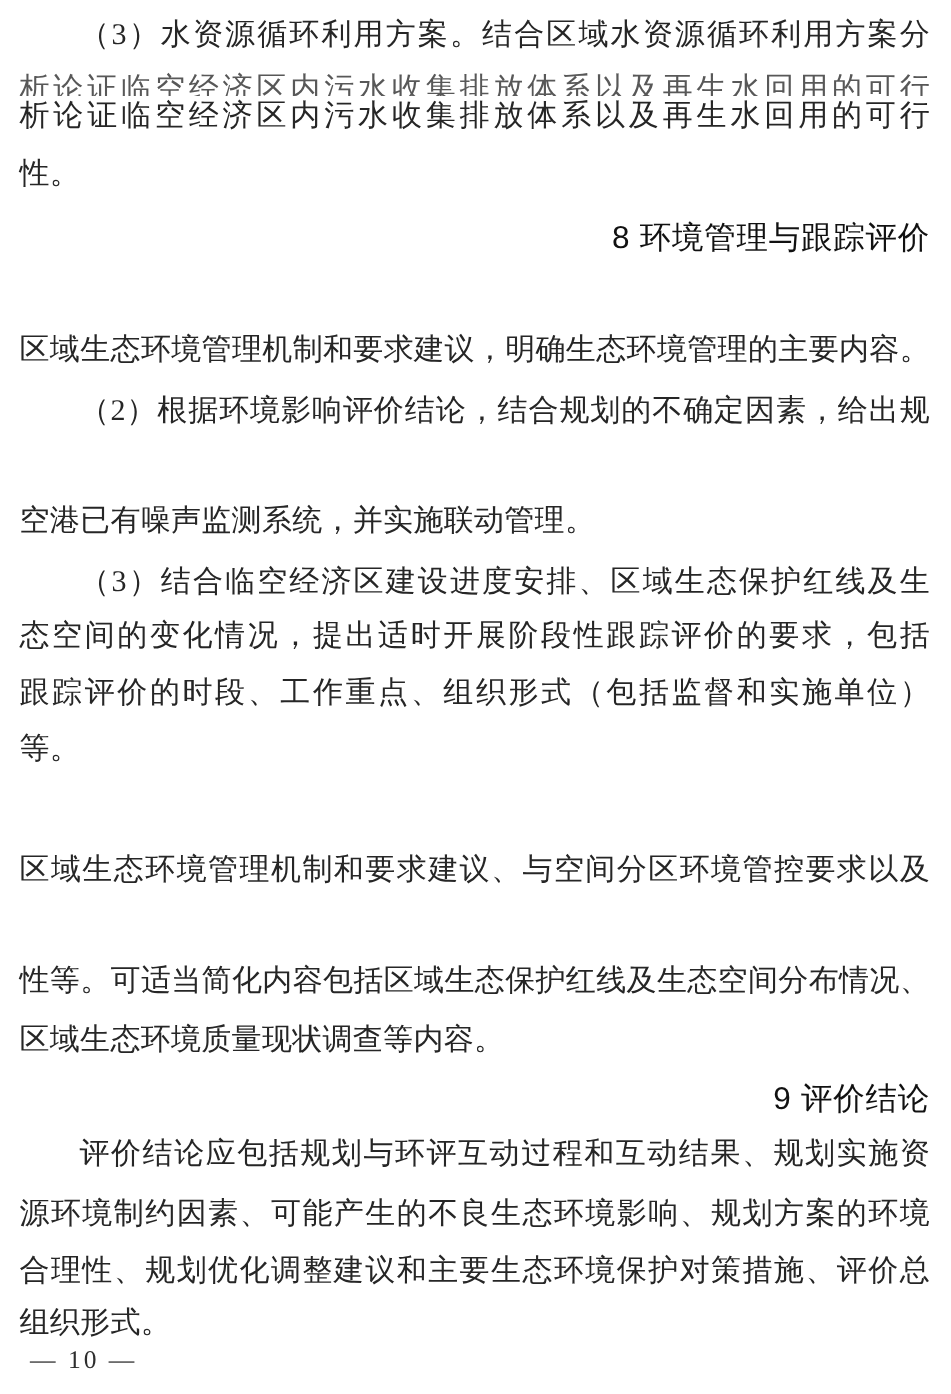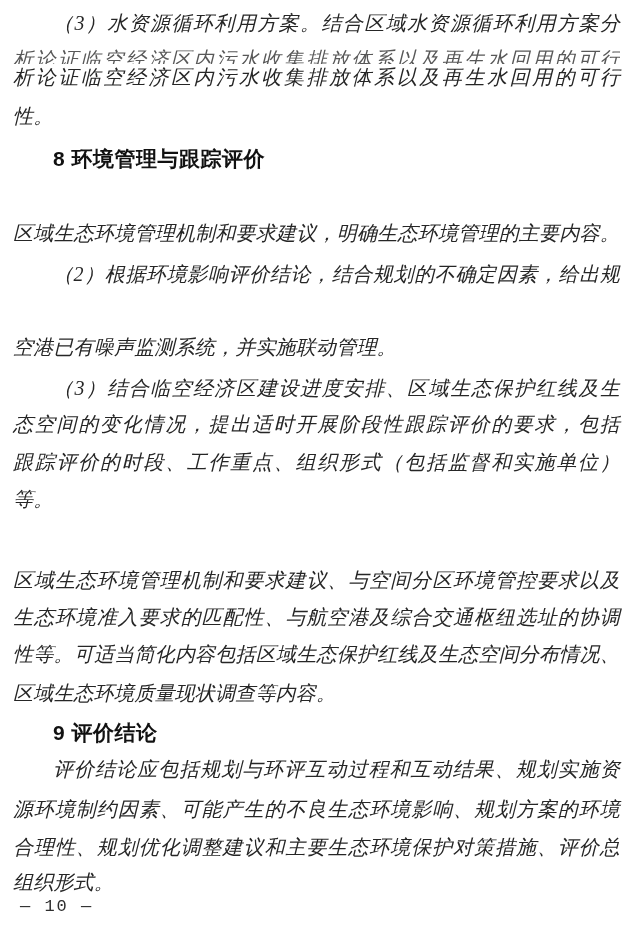--- a/index.html
+++ b/index.html
@@ -20,21 +20,20 @@
   .ln{
     position:absolute;
     left:13px;
     width:607px;
     font-size:20px;
     line-height:24px;
     color:var(--body-ink);
     text-align:justify;
     text-align-last:justify;
     letter-spacing:0.2px;
-    font-style:italic;
   }
   .ln.natural{
     text-align:left;
     text-align-last:left;
   }
   .ln.indent{
     text-indent:40px;
   }
   .ghost-wrap{
     position:absolute;
@@ -48,35 +47,35 @@
     color:var(--ghost-ink);
     opacity:0.92;
   }
   .heading{
     position:absolute;
     left:13px;
     width:607px;
     font-family:"Liberation Sans","DejaVu Sans",sans-serif;
     font-size:21px;
     line-height:25px;
-    font-weight:700;
+    font-weight:400;
     color:var(--heading-ink);
     text-indent:40px;
-    text-align:left;
+    text-align:right;
     letter-spacing:0.5px;
   }
   .page-number{
     position:absolute;
     left:20px;
     top:897px;
     font-size:17px;
     line-height:20px;
     color:#2e2e2e;
     letter-spacing:2px;
-    font-family:Liberation Mono, monospace;
+    font-family:Liberation Serif, serif;
   }
 </style>
 </head>
 <body>
 
 <div class="page">
 
   <div class="ln indent" style="top:11px">（3）水资源循环利用方案。结合区域水资源循环利用方案分</div>
 
   <div class="ghost-wrap" style="top:47px">
@@ -93,21 +92,20 @@
 
   <div class="ln indent" style="top:262px">（2）根据环境影响评价结论，结合规划的不确定因素，给出规</div>
   <div class="ln natural" style="top:335px">空港已有噪声监测系统，并实施联动管理。</div>
 
   <div class="ln indent" style="top:376px">（3）结合临空经济区建设进度安排、区域生态保护红线及生</div>
   <div class="ln" style="top:412px">态空间的变化情况，提出适时开展阶段性跟踪评价的要求，包括</div>
   <div class="ln" style="top:450px">跟踪评价的时段、工作重点、组织形式（包括监督和实施单位）</div>
   <div class="ln natural" style="top:487px">等。</div>
 
   <div class="ln" style="top:568px">区域生态环境管理机制和要求建议、与空间分区环境管控要求以及</div>
-  <div class="ln" style="top:605px">生态环境准入要求的匹配性、与航空港及综合交通枢纽选址的协调</div>
   <div class="ln" style="top:642px">性等。可适当简化内容包括区域生态保护红线及生态空间分布情况、</div>
   <div class="ln natural" style="top:681px">区域生态环境质量现状调查等内容。</div>
 
   <div class="heading" style="top:720px">9 评价结论</div>
 
   <div class="ln indent" style="top:757px">评价结论应包括规划与环评互动过程和互动结果、规划实施资</div>
   <div class="ln" style="top:797px">源环境制约因素、可能产生的不良生态环境影响、规划方案的环境</div>
   <div class="ln" style="top:835px">合理性、规划优化调整建议和主要生态环境保护对策措施、评价总</div>
   <div class="ln natural" style="top:870px">组织形式。</div>
 

